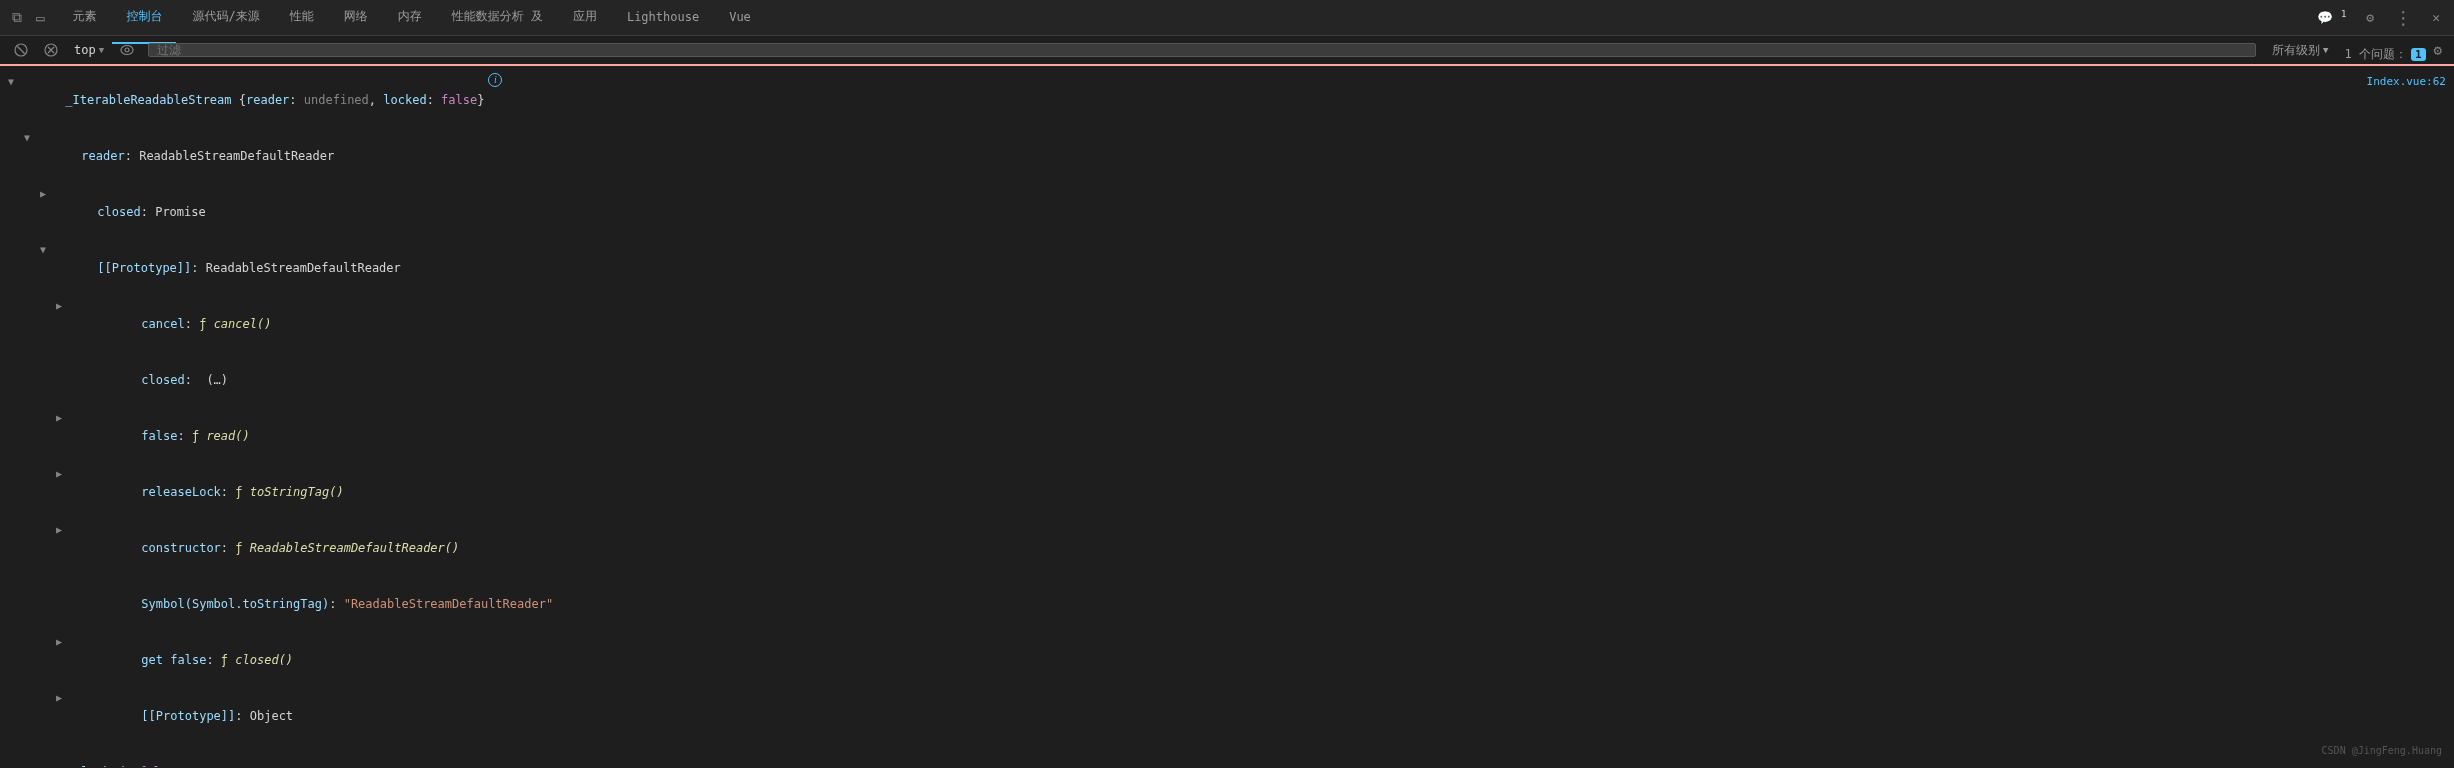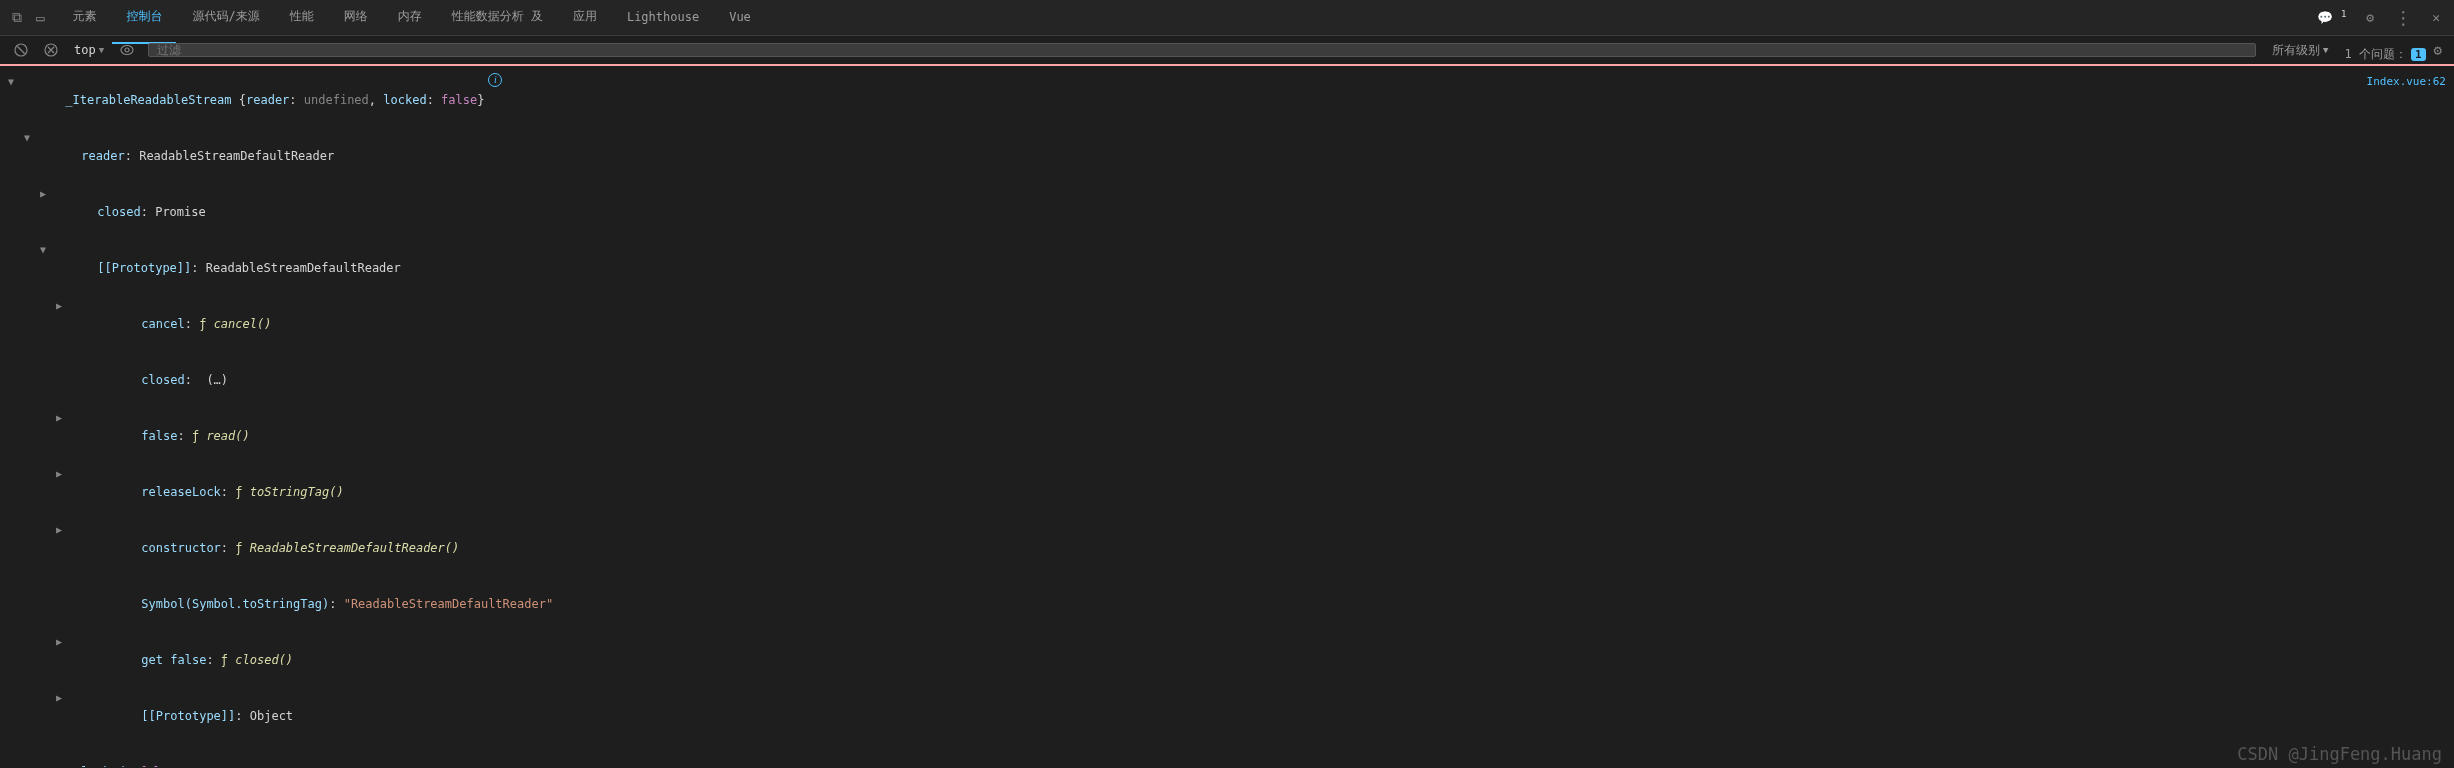--- a/index.html
+++ b/index.html
@@ -204,24 +204,24 @@
       margin-left: 4px;
       font-style: italic;
       cursor: pointer;
       font-family: serif;
       flex-shrink: 0;
     }
 
     
     .footer {
       position: fixed;
-      bottom: 0;
+      bottom: 8px;
       right: 0;
       color: #555;
-      font-size: 17px;
+      font-size: 10px;
       padding: 4px 12px;
     }
 
     .log-text { white-space: pre; }
   </style>
 </head>
 <body>
 
 <div class="top-nav">
   <div class="nav-icons">

